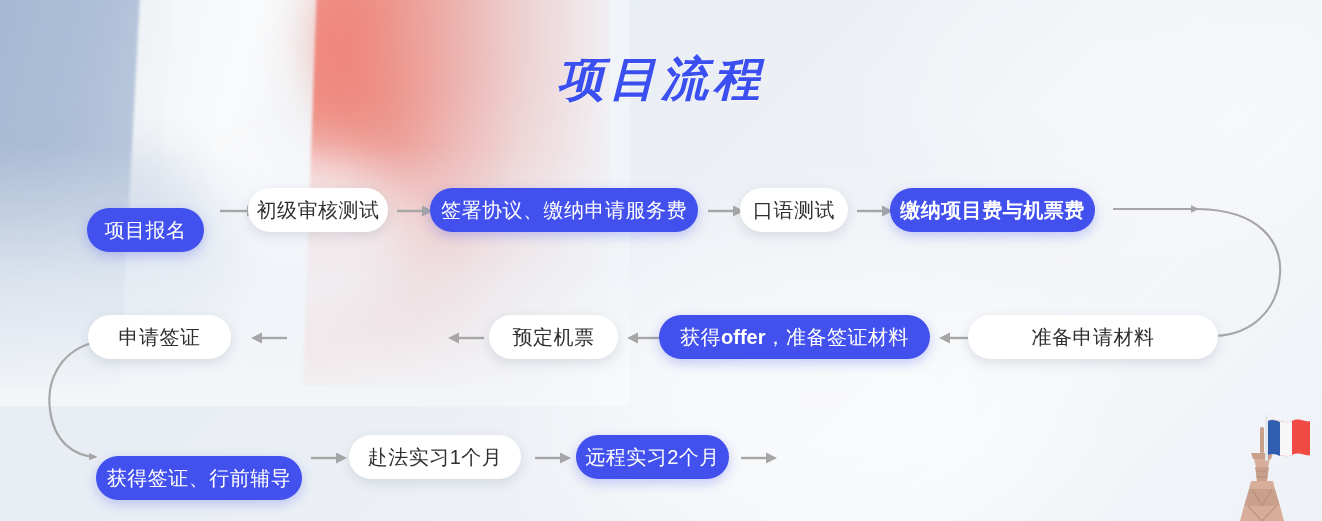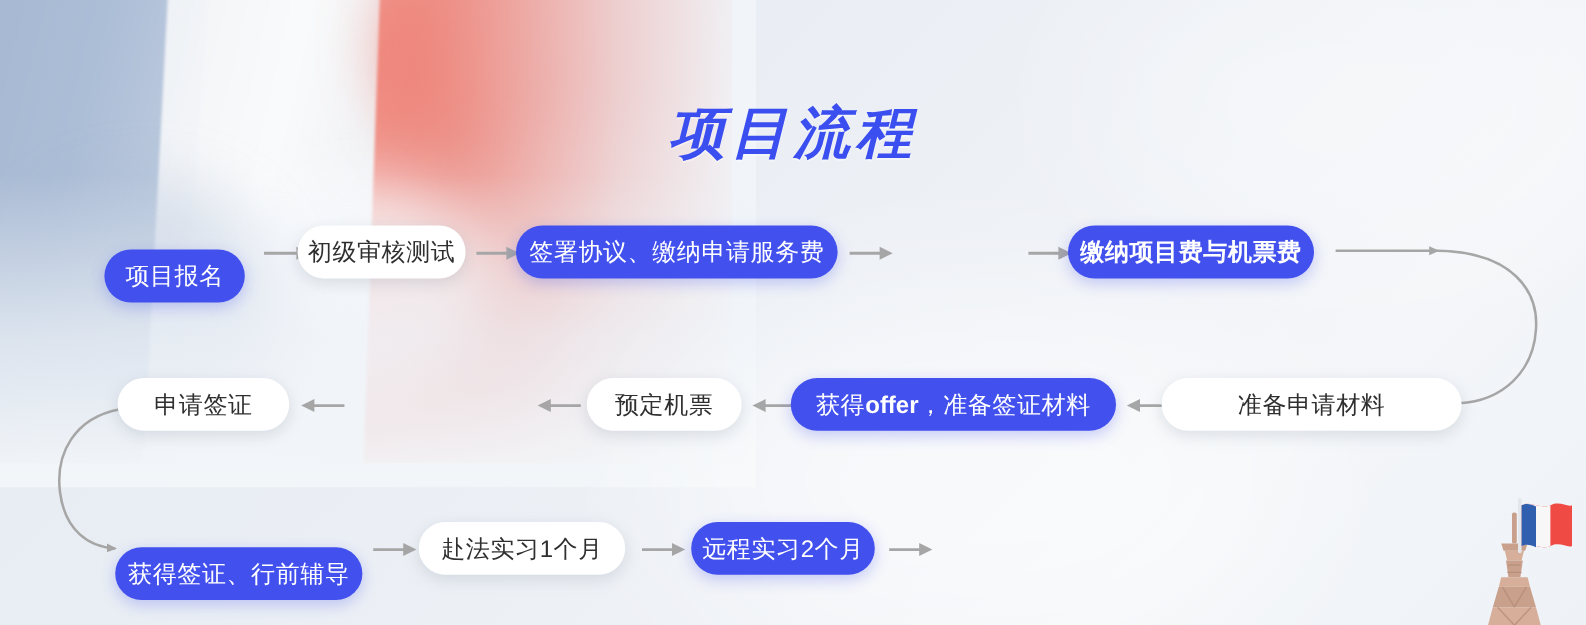--- a/index.html
+++ b/index.html
@@ -94,21 +94,20 @@
     top: 52px;
     width: 1322px;
     text-align: center;
     font-size: 47px;
     font-weight: bold;
     font-style: italic;
     letter-spacing: 5px;
     color: #3b4ef0;
     line-height: 1.15;
     text-shadow: 0 1px 0 rgba(255,255,255,.4);
-    margin-top: 32px;
   }
 
   
   .connectors {
     position: absolute;
     left: 0;
     top: 0;
     width: 1322px;
     height: 521px;
     pointer-events: none;
@@ -216,31 +215,34 @@
 
   <div class="pill blue" style="left:430px; top:188px; width:268px;">
     <span>签署协议、缴纳申请服务费</span>
   </div>
 
   <svg class="arrow" style="left:707px; top:201px; width:38px;" viewBox="0 0 38 20">
     <path d="M1,10 L28,10" stroke="#a6a6a6" stroke-width="2.4" fill="none"></path>
     <path d="M26,4.6 L37,10 L26,15.4 z" fill="#a6a6a6"></path>
   </svg>
 
+  <div class="pill white" style="left:740px; top:188px; width:108px;">
+    <span>口语测试</span>
+  </div>
 
   <svg class="arrow" style="left:856px; top:201px; width:38px;" viewBox="0 0 38 20">
     <path d="M1,10 L28,10" stroke="#a6a6a6" stroke-width="2.4" fill="none"></path>
     <path d="M26,4.6 L37,10 L26,15.4 z" fill="#a6a6a6"></path>
   </svg>
 
   <div class="pill blue" style="left:890px; top:188px; width:205px;font-weight:bold;">
     <span>缴纳项目费与机票费</span>
   </div>
 
-  <div class="pill white" style="left:98px; top:315px; width:143px;">
+  <div class="pill white" style="left:88px; top:315px; width:143px;">
     <span>申请签证</span>
   </div>
 
   <svg class="arrow" style="left:250px; top:328px; width:38px;" viewBox="0 0 38 20">
     <path d="M37,10 L10,10" stroke="#a6a6a6" stroke-width="2.4" fill="none"></path>
     <path d="M12,4.6 L1,10 L12,15.4 z" fill="#a6a6a6"></path>
   </svg>
 
 
   <svg class="arrow" style="left:447px; top:328px; width:38px;" viewBox="0 0 38 20">

